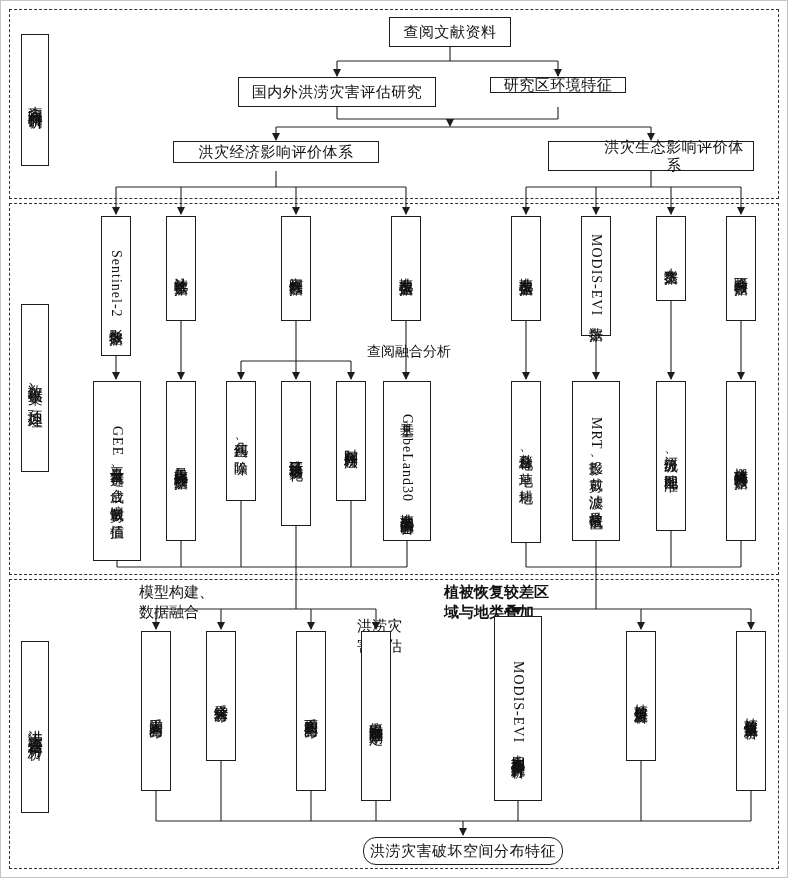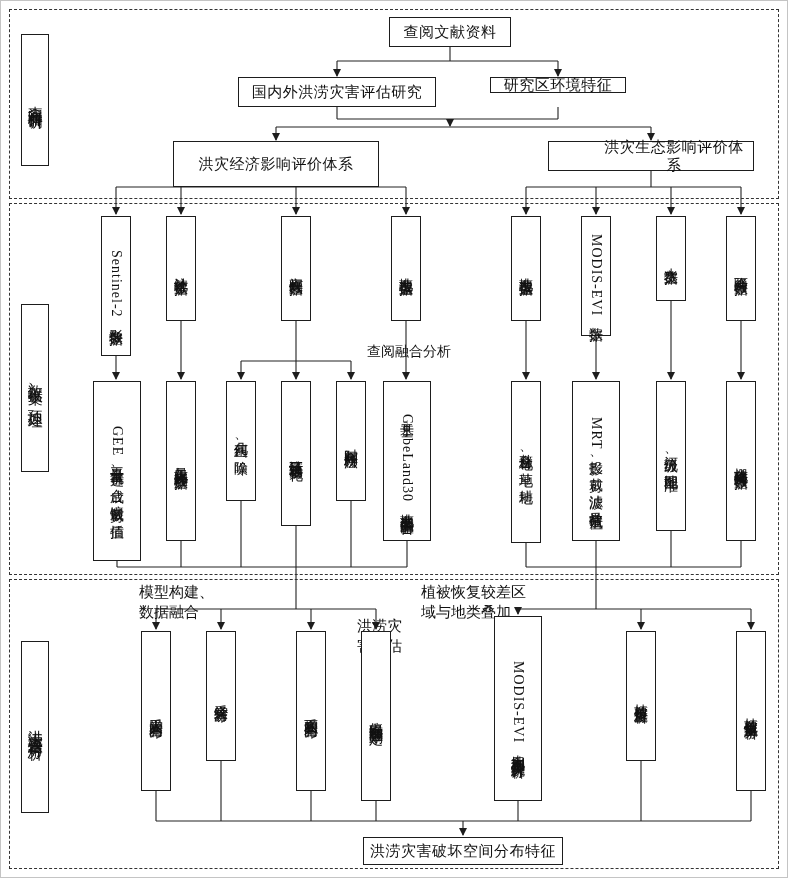--- a/index.html
+++ b/index.html
@@ -86,21 +86,21 @@
   <div class="frame" style="left:8px;top:202px;width:770px;height:372px;"></div>
   <div class="frame" style="left:8px;top:578px;width:770px;height:290px;"></div>
 
   <div class="box v side" style="left:20px;top:33px;width:28px;height:132px;">查阅资料调研</div>
   <div class="box v side" style="left:20px;top:303px;width:28px;height:168px;">数据收集、预处理</div>
   <div class="box v side" style="left:20px;top:640px;width:28px;height:172px;">洪涝灾害评估与分析</div>
 
   <div class="box h" style="left:237px;top:76px;width:198px;height:30px;">国内外洪涝灾害评估研究</div>
   <div class="box h" style="left:388px;top:16px;width:122px;height:30px;">查阅文献资料</div>
   <div class="box h" style="left:489px;top:76px;width:136px;height:16px;">研究区环境特征</div>
-  <div class="box h" style="left:172px;top:140px;width:206px;height:46px;">洪灾经济影响评价体系</div>
+  <div class="box h" style="left:172px;top:140px;width:206px;height:22px;">洪灾经济影响评价体系</div>
   <div class="box h" style="left:547px;top:140px;width:206px;height:30px;padding-left:48px;">洪灾生态影响评价体系</div>
 
   <div class="box v" style="left:100px;top:215px;width:30px;height:140px;">Sentinel-2影像数据</div>
   <div class="box v" style="left:165px;top:215px;width:30px;height:105px;">统计年鉴数据</div>
   <div class="box v" style="left:280px;top:215px;width:30px;height:105px;">夜间灯光数据</div>
   <div class="box v" style="left:390px;top:215px;width:30px;height:105px;">土地覆盖数据</div>
 
   <div class="box v" style="left:510px;top:215px;width:30px;height:105px;">土地覆盖数据</div>
   <div class="box v" style="left:580px;top:215px;width:30px;height:120px;">MODIS-EVI数据</div>
   <div class="box v" style="left:655px;top:215px;width:30px;height:85px;">水文数据</div>
@@ -115,25 +115,25 @@
   <div class="box v" style="left:335px;top:380px;width:30px;height:120px;">时间序列分析法</div>
   <div class="box v" style="left:382px;top:380px;width:48px;height:160px;">基于GolbeLand30土地覆盖类型的整合</div>
 
   <div class="box v" style="left:510px;top:380px;width:30px;height:162px;">整合林地、草地、耕地</div>
   <div class="box v" style="left:571px;top:380px;width:48px;height:160px;">MRT投影、裁剪、滤波、异常值赋值</div>
   <div class="box v" style="left:655px;top:380px;width:30px;height:150px;">河流分级、地图配准</div>
   <div class="box v" style="left:725px;top:380px;width:30px;height:160px;">栅格化降雨分布数据</div>
 
   <div class="freeLabel" style="left:128px;top:582px;width:82px;margin-left:10px;">模型构建、数据融合</div>
   <div class="freeLabel" style="left:356px;top:616px;width:50px;">洪涝灾害评估</div>
-  <div class="freeLabel" style="left:420px;top:582px;width:112px;">植被恢复较差区域与地类叠加</div>
+  <div class="freeLabel" style="left:443px;top:582px;width:112px;font-weight:bold;">植被恢复较差区域与地类叠加</div>
 
   <div class="box v" style="left:140px;top:630px;width:30px;height:160px;">受灾人口空间分布</div>
   <div class="box v" style="left:205px;top:630px;width:30px;height:130px;">受灾经济分布</div>
   <div class="box v" style="left:295px;top:630px;width:30px;height:160px;">受灾面积空间分布</div>
   <div class="box v" style="left:360px;top:630px;width:30px;height:170px;">停电强度和危险区划定</div>
   <div class="box v" style="left:493px;top:615px;width:48px;height:185px;">MODIS-EVI土地利用类型受灾统计分析</div>
   <div class="box v" style="left:625px;top:630px;width:30px;height:130px;">植被覆盖度分析</div>
   <div class="box v" style="left:735px;top:630px;width:30px;height:160px;">植被覆盖恢复率分析</div>
 
-  <div class="box h" style="left:362px;top:836px;width:200px;height:28px;">洪涝灾害破坏空间分布特征</div>
+  <div class="box h" style="left:362px;top:836px;width:200px;height:28px;border-radius:13px;">洪涝灾害破坏空间分布特征</div>
 
 </div>
 
 </body></html>

